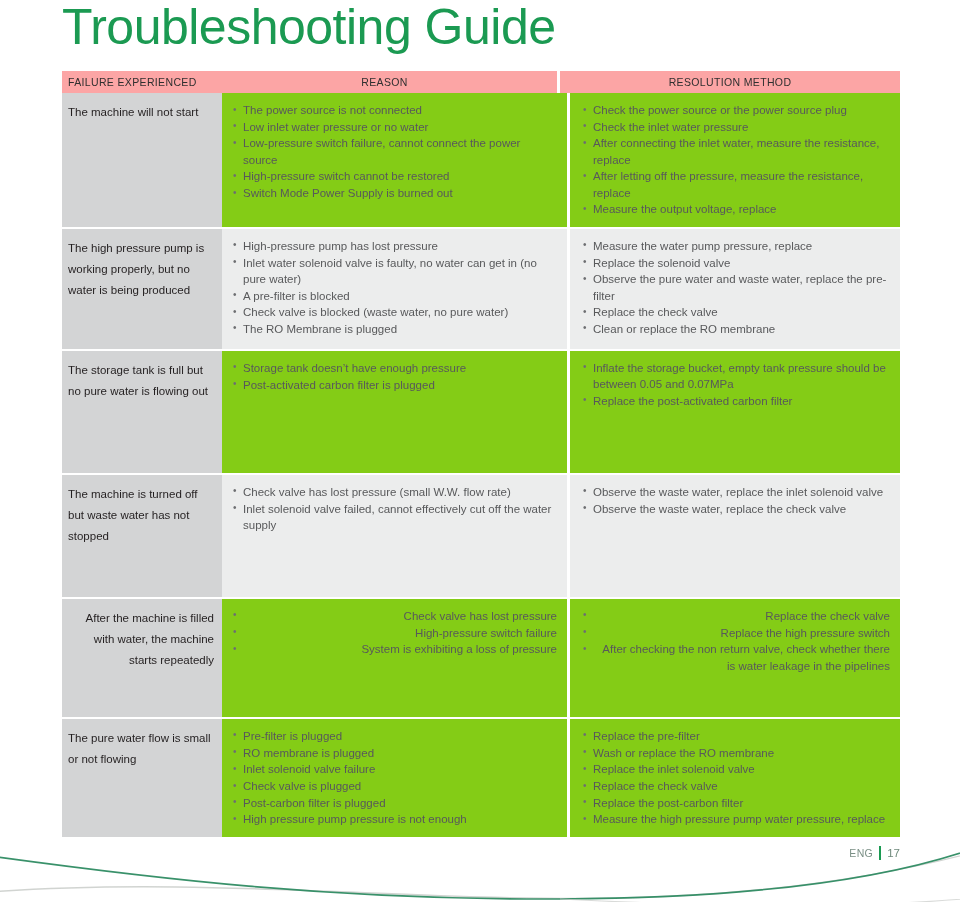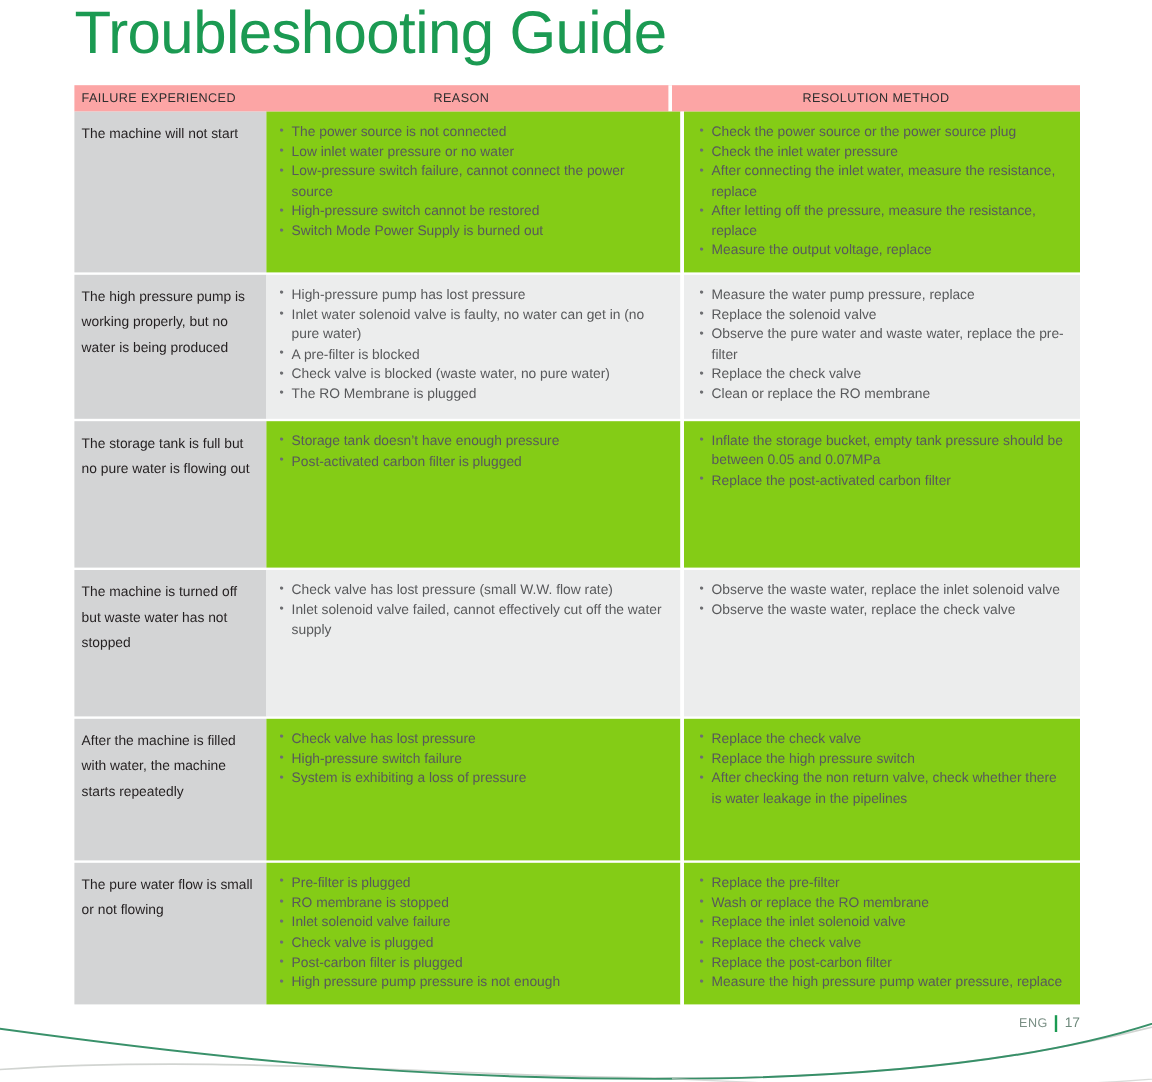--- a/index.html
+++ b/index.html
@@ -267,21 +267,21 @@
             </ul>
           </div>
           <div class="cell-divider"></div>
           <div class="cell-resolution">
             <ul class="bullets">
               <li>Observe the waste water, replace the inlet solenoid valve</li>
               <li>Observe the waste water, replace the check valve</li>
             </ul>
           </div>
         </div>
-        <div class="row plain" style="min-height: 118px;">
+        <div class="row plain" style="min-height: 118px; text-align: right;">
           <div class="cell-failure">
             <div class="failure-text">After the machine is filled with water, the machine starts repeatedly</div>
           </div>
           <div class="cell-reason">
             <ul class="bullets">
               <li>Check valve has lost pressure</li>
               <li>High-pressure switch failure</li>
               <li>System is exhibiting a loss of pressure</li>
             </ul>
           </div>
@@ -294,21 +294,21 @@
             </ul>
           </div>
         </div>
         <div class="row plain" style="min-height: 116px;">
           <div class="cell-failure">
             <div class="failure-text">The pure water flow is small or not flowing</div>
           </div>
           <div class="cell-reason">
             <ul class="bullets">
               <li>Pre-filter is plugged</li>
-              <li>RO membrane is stopped</li>
+              <li>RO membrane is plugged</li>
               <li>Inlet solenoid valve failure</li>
               <li>Check valve is plugged</li>
               <li>Post-carbon filter is plugged</li>
               <li>High pressure pump pressure is not enough</li>
             </ul>
           </div>
           <div class="cell-divider"></div>
           <div class="cell-resolution">
             <ul class="bullets">
               <li>Replace the pre-filter</li>

